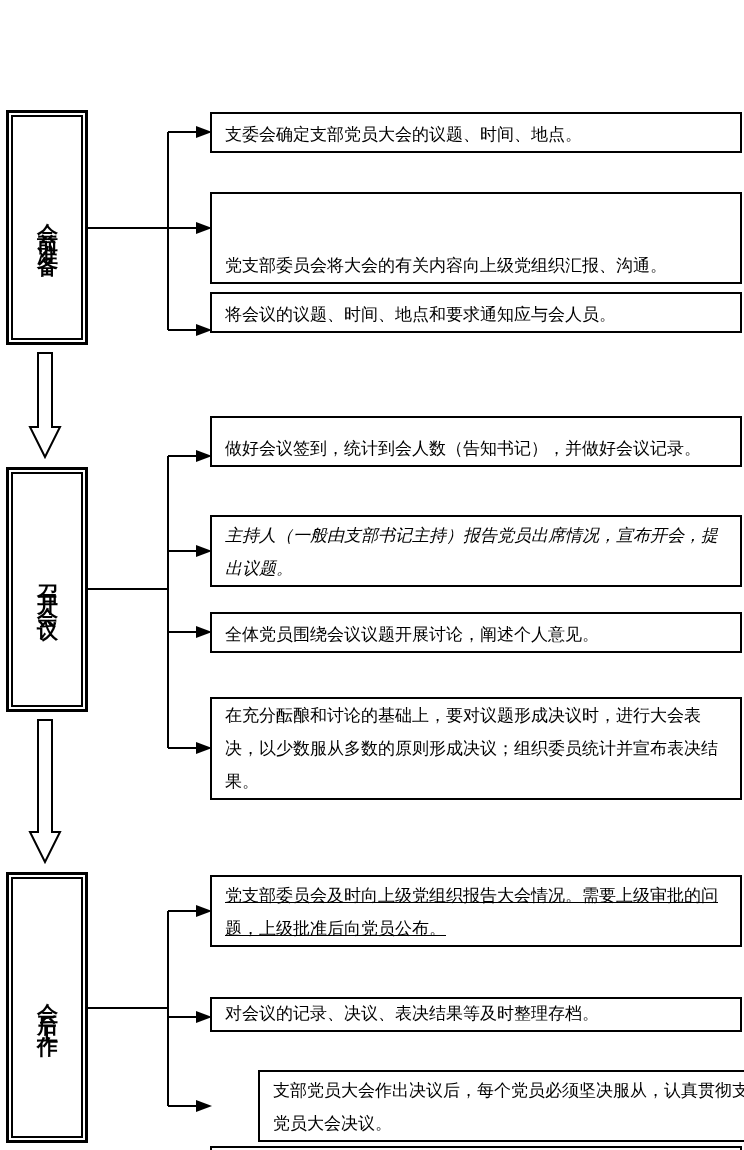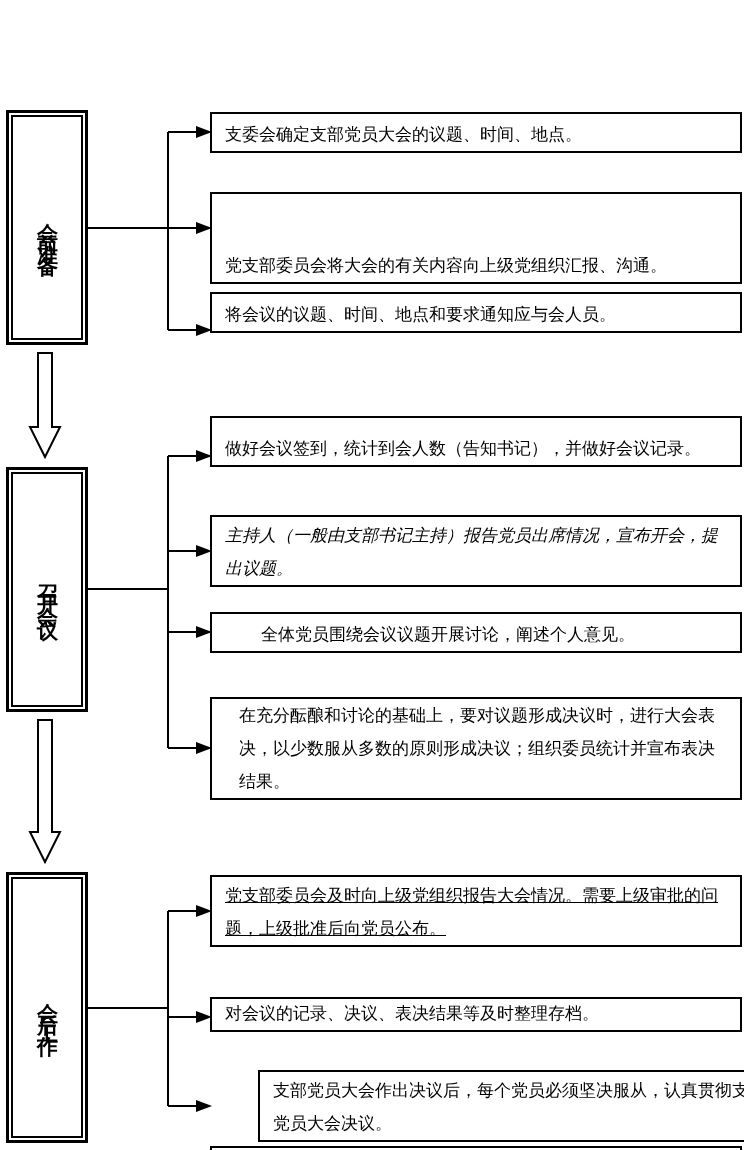--- a/index.html
+++ b/index.html
@@ -146,24 +146,24 @@
   <div class="step-box" style="top:292px; height:41px;">
     <span class="step-text">将会议的议题、时间、地点和要求通知应与会人员。</span>
   </div>
 
   <div class="step-box" style="top:416px; height:51px;">
     <span class="step-text">做好会议签到，统计到会人数（告知书记），并做好会议记录。</span>
   </div>
   <div class="step-box" style="top:515px; height:72px;font-style:italic;">
     <span class="step-text">主持人（一般由支部书记主持）报告党员出席情况，宣布开会，提出议题。</span>
   </div>
-  <div class="step-box" style="top:612px; height:41px;padding-left:36px;">
+  <div class="step-box" style="top:612px; height:41px;">
     <span class="step-text">全体党员围绕会议议题开展讨论，阐述个人意见。</span>
   </div>
-  <div class="step-box" style="top:697px; height:103px;padding-left:14px;">
+  <div class="step-box" style="top:697px; height:103px;">
     <span class="step-text">在充分酝酿和讨论的基础上，要对议题形成决议时，进行大会表决，以少数服从多数的原则形成决议；组织委员统计并宣布表决结果。</span>
   </div>
 
   <div class="step-box" style="top:875px; height:72px;text-decoration:underline;">
     <span class="step-text">党支部委员会及时向上级党组织报告大会情况。需要上级审批的问题，上级批准后向党员公布。</span>
   </div>
   <div class="step-box" style="top:997px; height:35px;">
     <span class="step-text">对会议的记录、决议、表决结果等及时整理存档。</span>
   </div>
   <div class="step-box" style="top:1070px; height:72px;margin-left:48px;">

